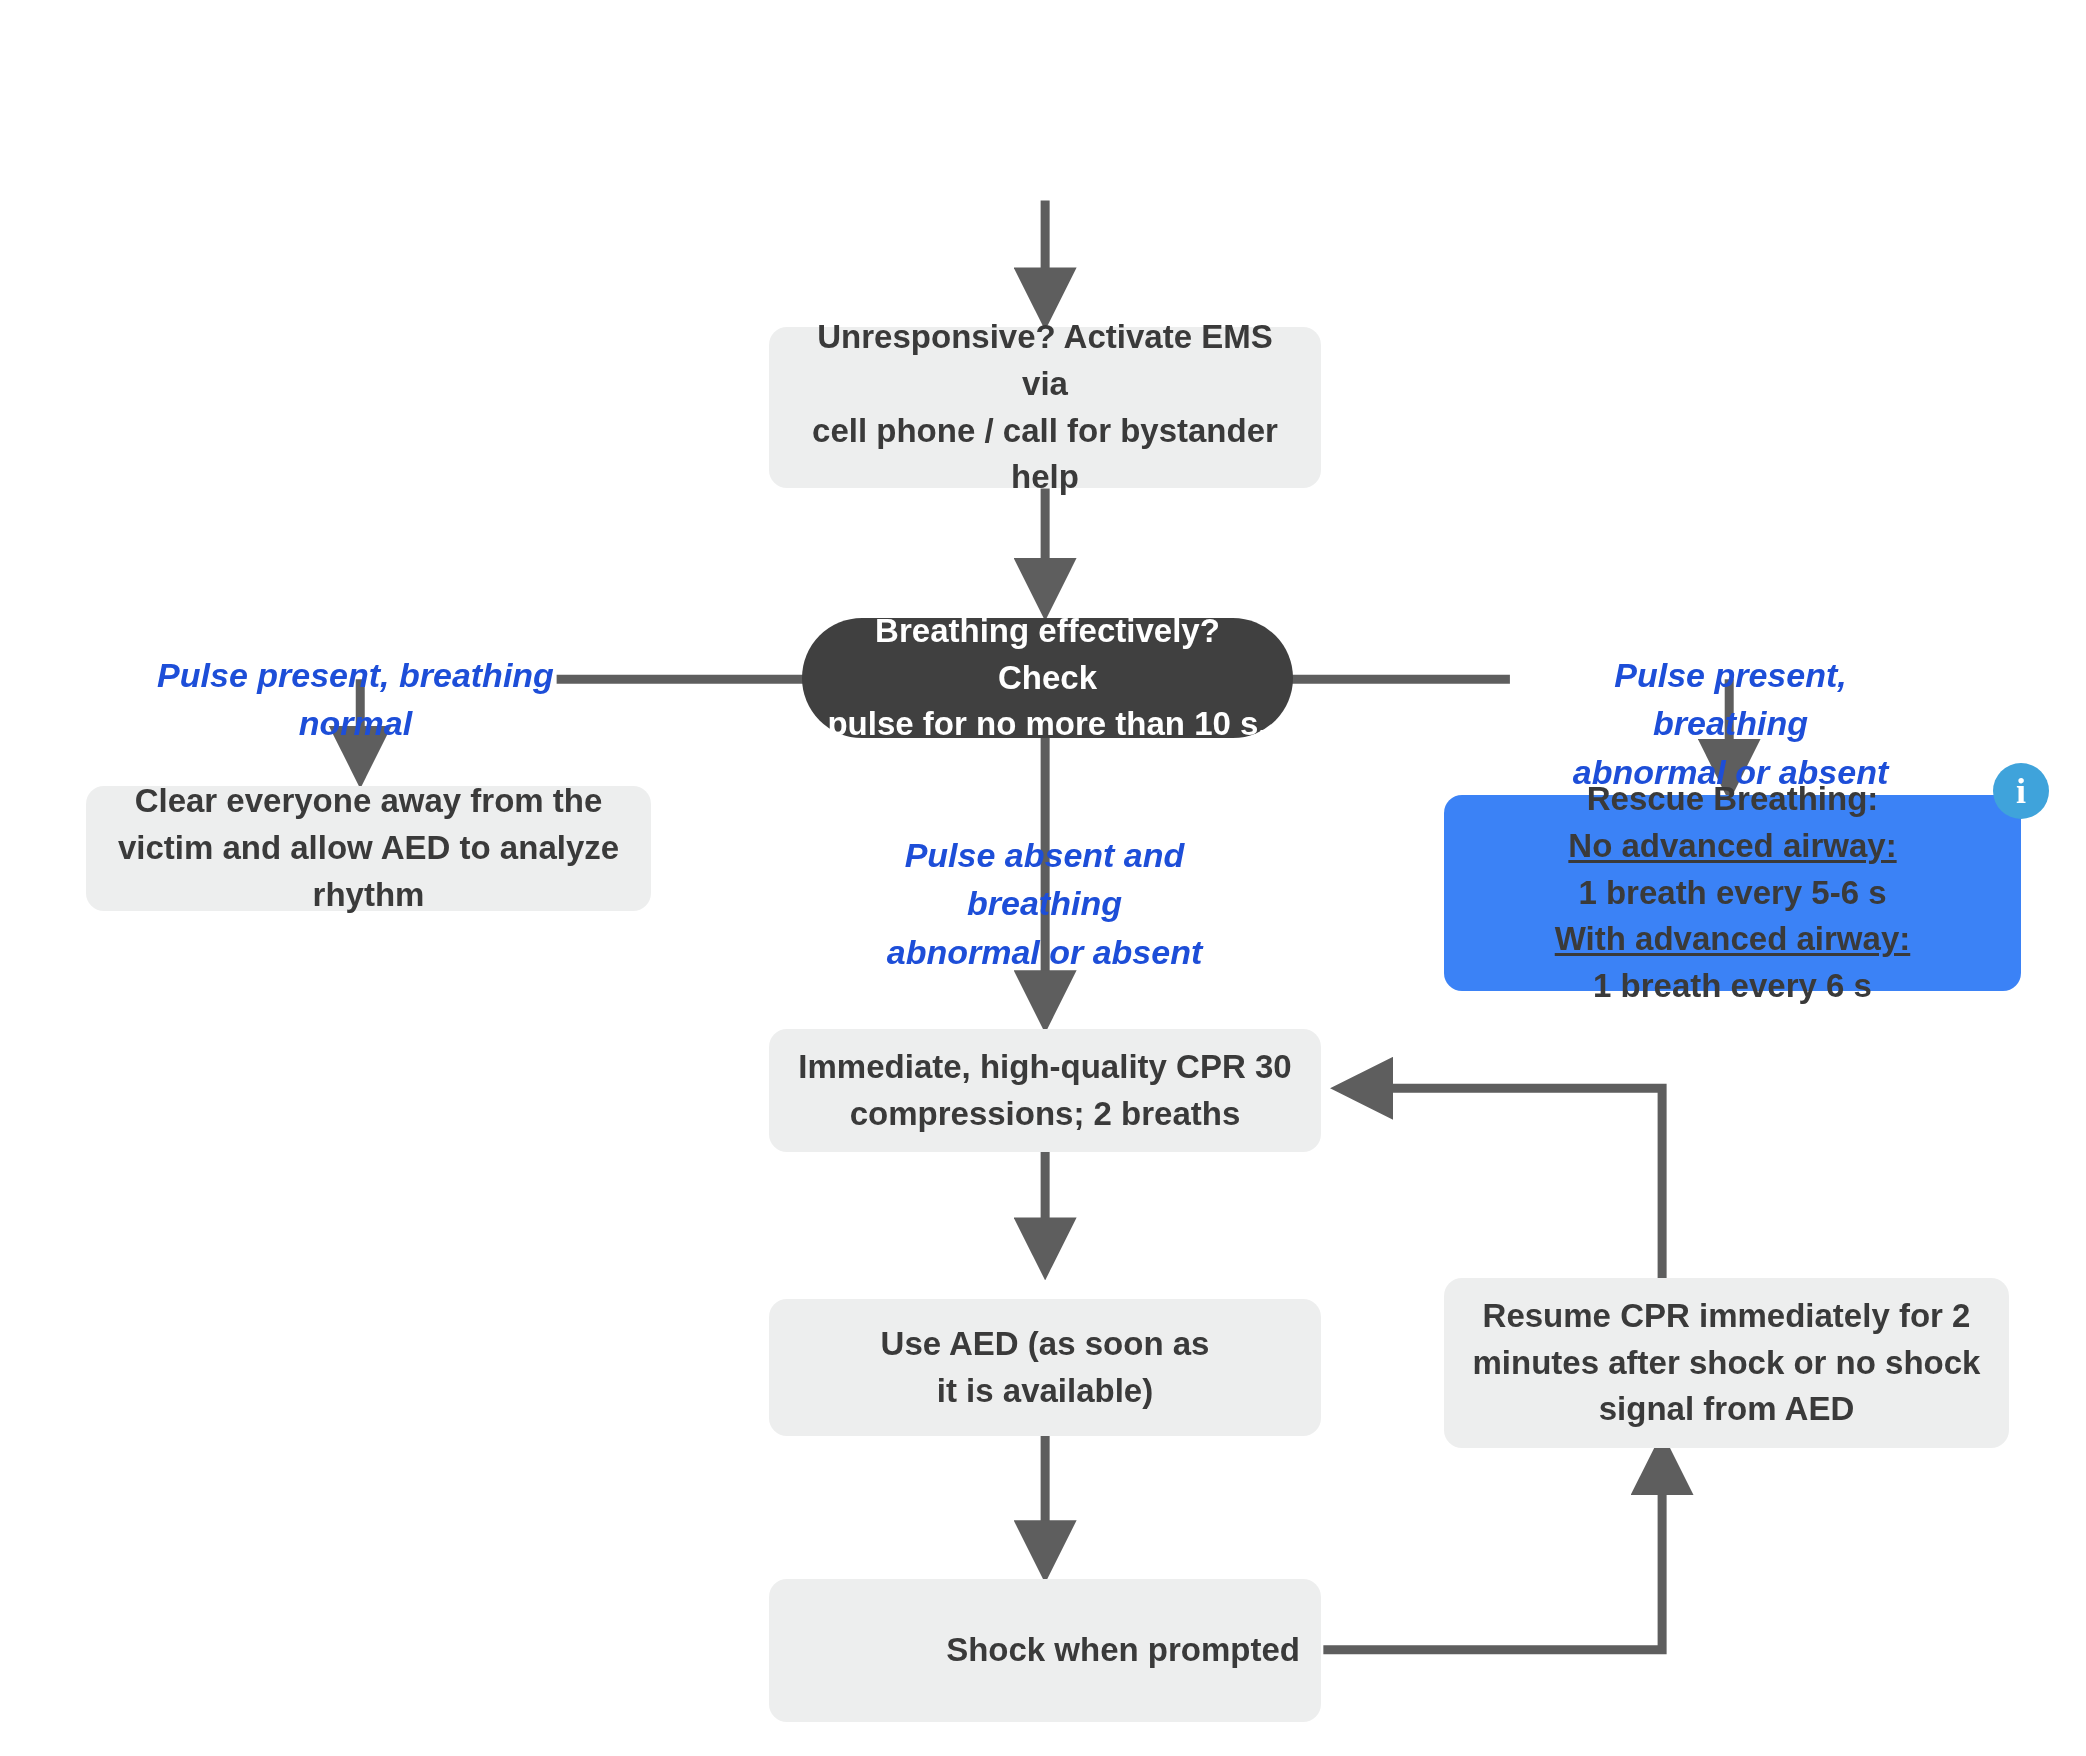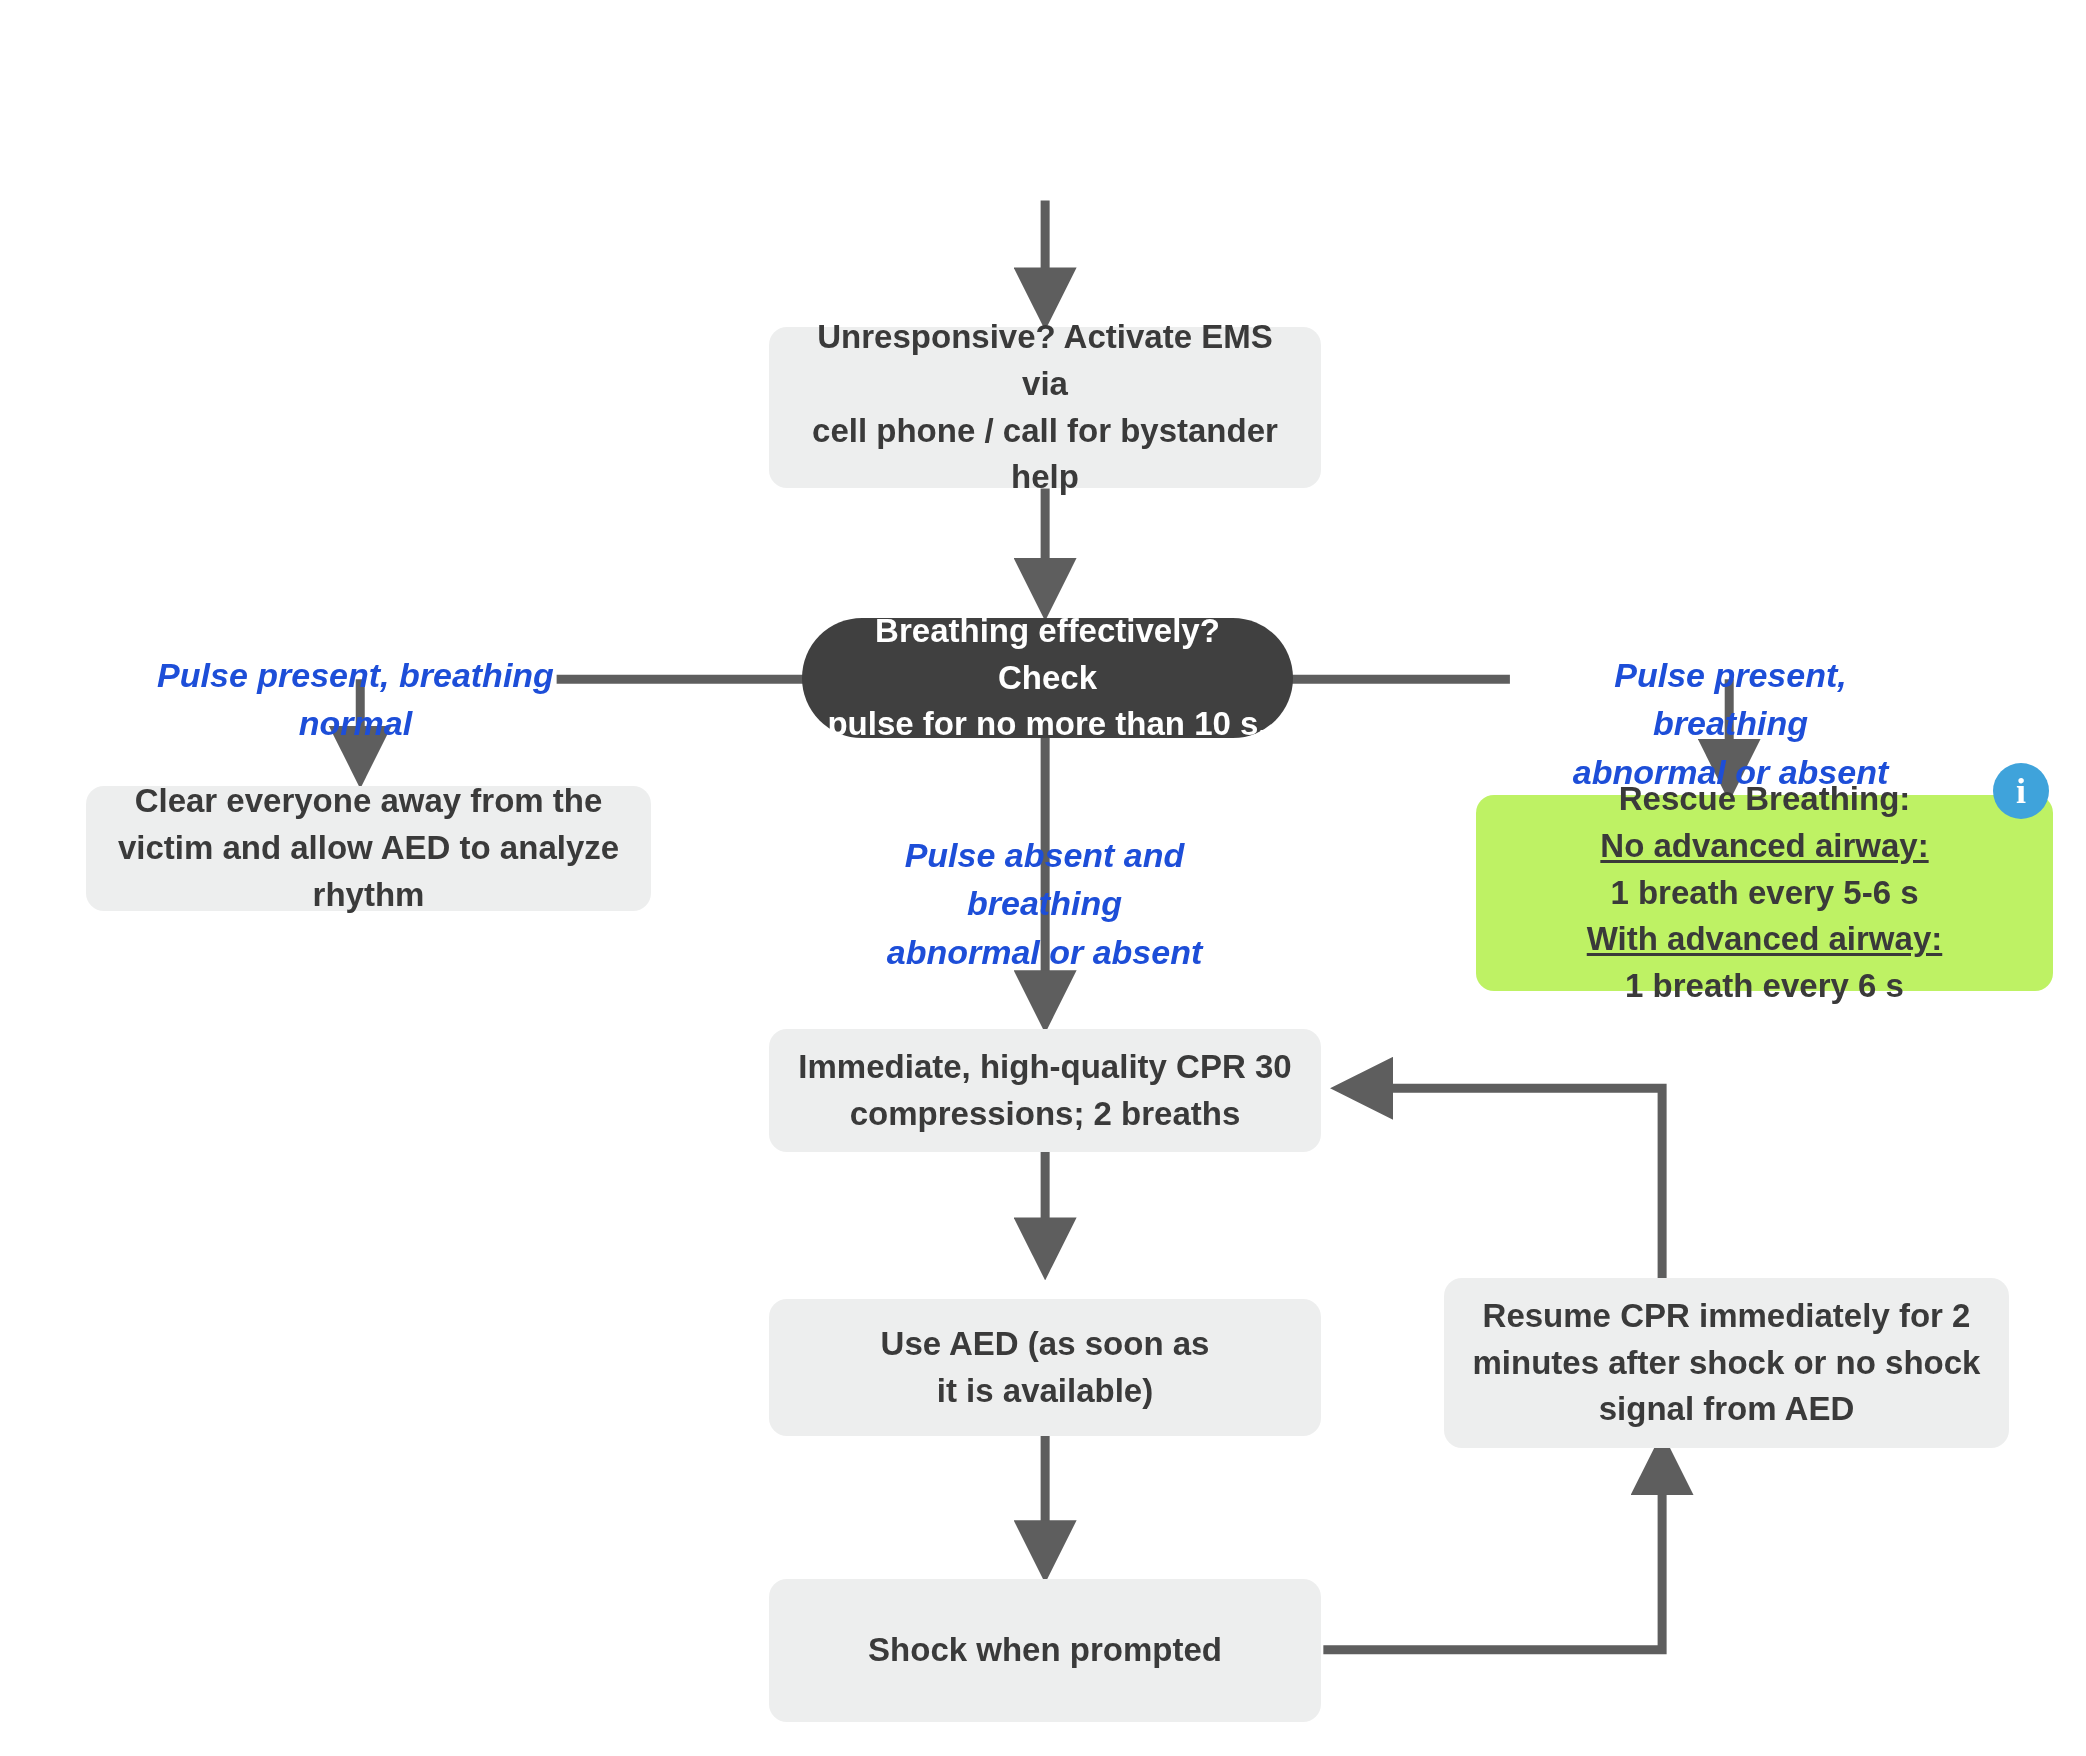--- a/index.html
+++ b/index.html
@@ -31,23 +31,22 @@
     font-size: 33px;
     line-height: 1.42;
     padding: 8.2px 21px;
   }
   .node.red {
     background: #404040;
     color: #ffffff;
     border-radius: 74px;
   }
   .node.blue {
-    background: #bef264;
+    background: #3b82f6;
     border-radius: 18px;
-    margin-left: 32px;
   }
   .node .txt {
     width: 100%;
   }
   .edge-label {
     position: absolute;
     text-align: center;
     font-style: italic;
     font-weight: bold;
     font-size: 34px;
@@ -167,21 +166,21 @@
   </div>
 
   <div class="node" style="left:1444px; top:1278px; width:565px; height:170px;">
     <span class="txt">
       <span>Resume CPR immediately for 2</span><br>
       <span>minutes after shock or no shock</span><br>
       <span>signal from AED</span>
     </span>
   </div>
 
-  <div class="node" style="left:769px; top:1579px; width:552px; height:143px;">
+  <div class="node" style="left:769px; top:1579px; width:552px; height:143px;text-align:right;">
     <span class="txt">Shock when prompted</span>
   </div>
 
   <div class="edge-label" style="left:155px; top:651px; width:401px;">
     <span>Pulse present, breathing</span><br>
     <span>normal</span>
   </div>
 
   <div class="edge-label" style="left:1538px; top:651px; width:385px;">
     <span>Pulse present, breathing</span><br>

